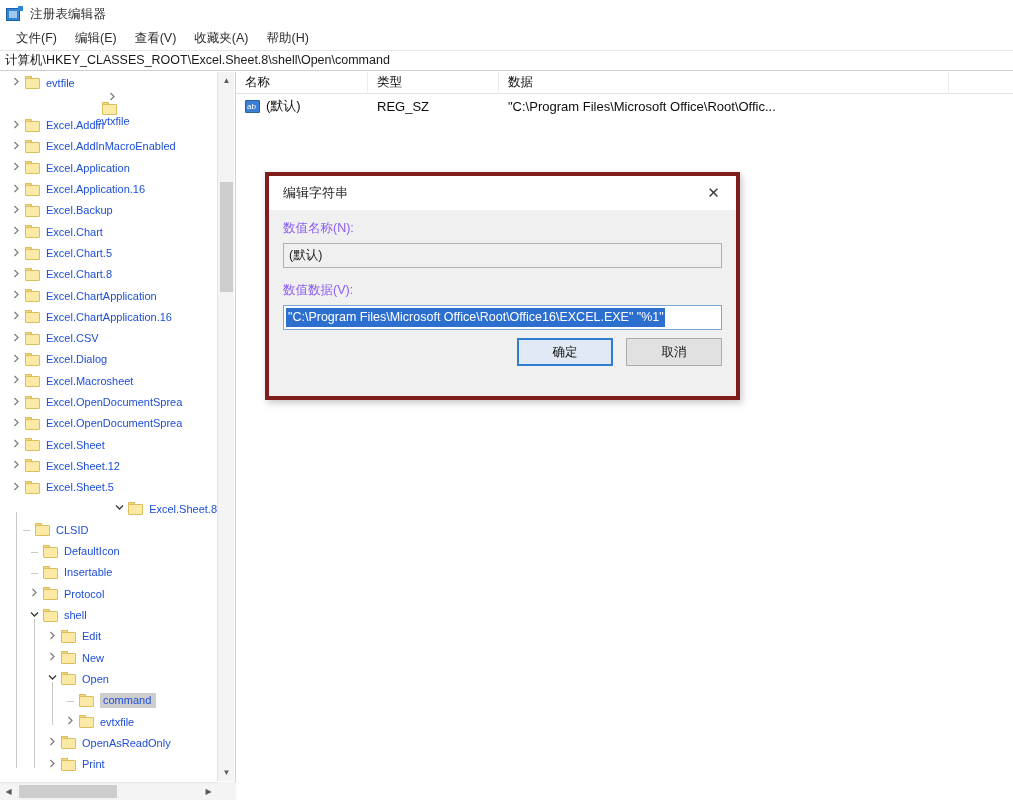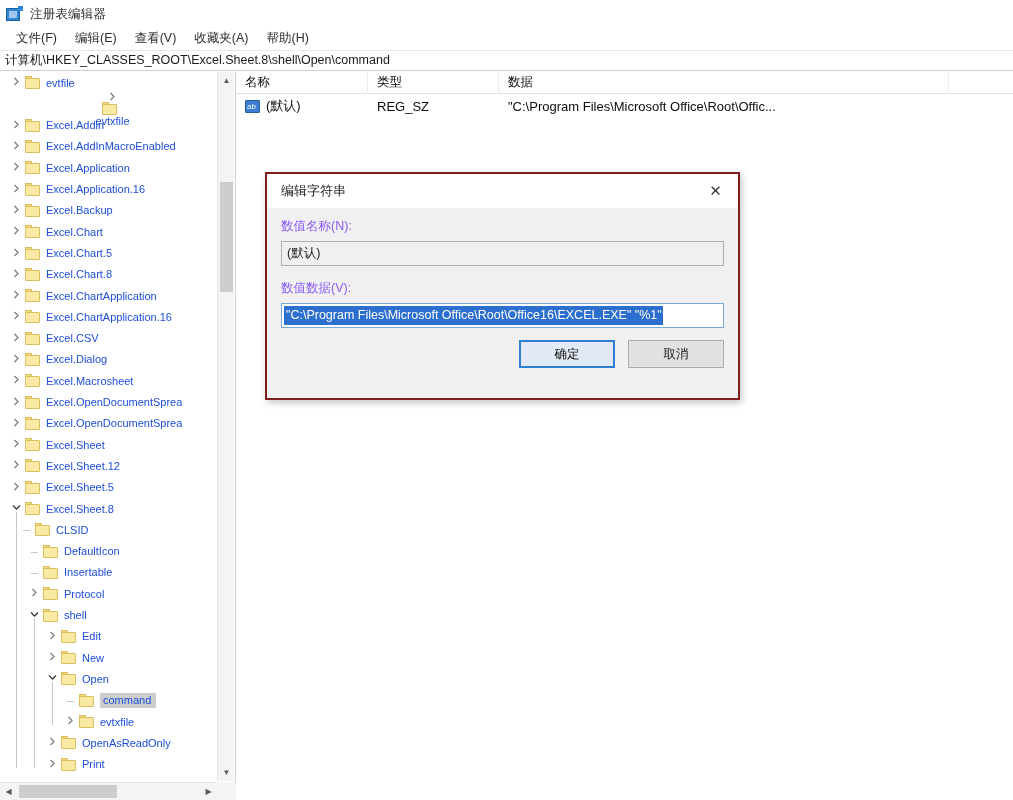--- a/index.html
+++ b/index.html
@@ -301,21 +301,21 @@
   }
 
   
   #dialog {
     position: absolute;
     left: 265px;
     top: 172px;
     width: 475px;
     height: 228px;
     background: #f0f0f0;
-    border: 2px solid #7f1d1d;
+    border: 4px solid #7f1d1d;
     box-shadow: 2px 3px 7px rgba(0,0,0,.22);
     box-sizing: border-box;
     font-size: 12.5px;
   }
   #dlg-titlebar {
     height: 34px;
     background: #ffffff;
     display: flex;
     align-items: center;
     justify-content: space-between;
@@ -656,21 +656,21 @@
             <svg width="7" height="9" viewBox="0 0 7 9">
               <path d="M1.5 1 L5 4.5 L1.5 8" fill="none" stroke="#7a7a7a" stroke-width="1.2"></path>
             </svg>
           </div>
           <div class="folder">
             <div class="tab"></div>
             <div class="body"></div>
           </div>
           <span class="lbl">Excel.Sheet.5</span>
         </div>
-        <div class="tree-row" style="padding-left: 8px;">
+        <div class="tree-row" style="padding-left: 8px; justify-content: flex-end;">
           <div class="twisty">
             <svg width="9" height="7" viewBox="0 0 9 7">
               <path d="M1 1.5 L4.5 5 L8 1.5" fill="none" stroke="#3a3a3a" stroke-width="1.3"></path>
             </svg>
           </div>
           <div class="folder">
             <div class="tab"></div>
             <div class="body"></div>
           </div>
           <span class="lbl">Excel.Sheet.8</span>

